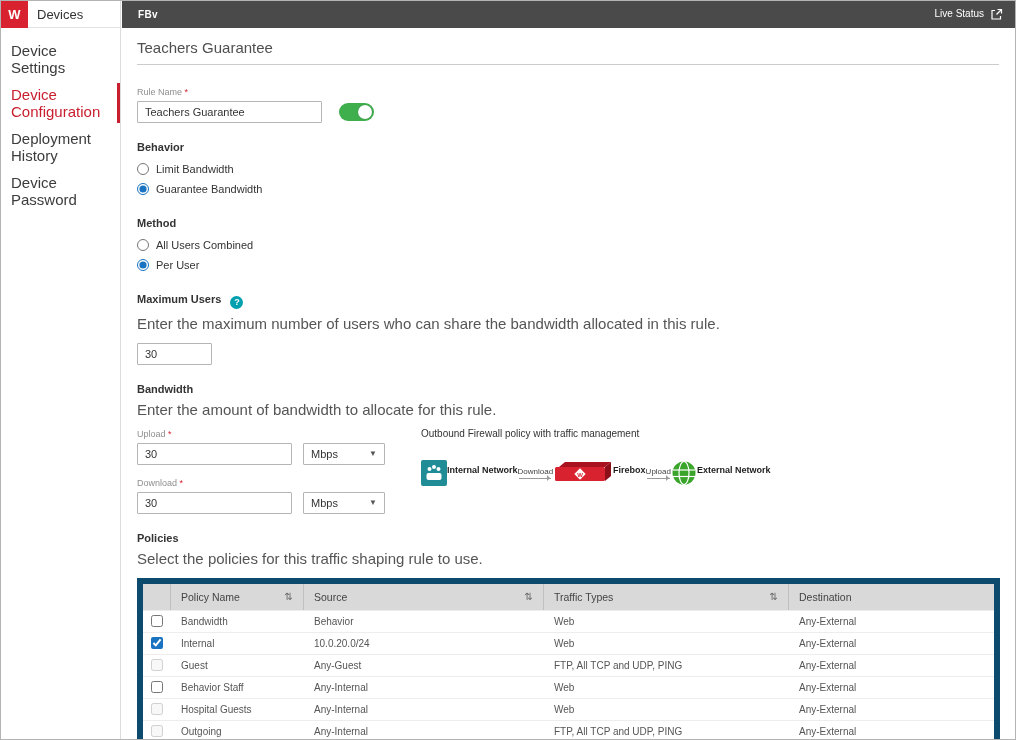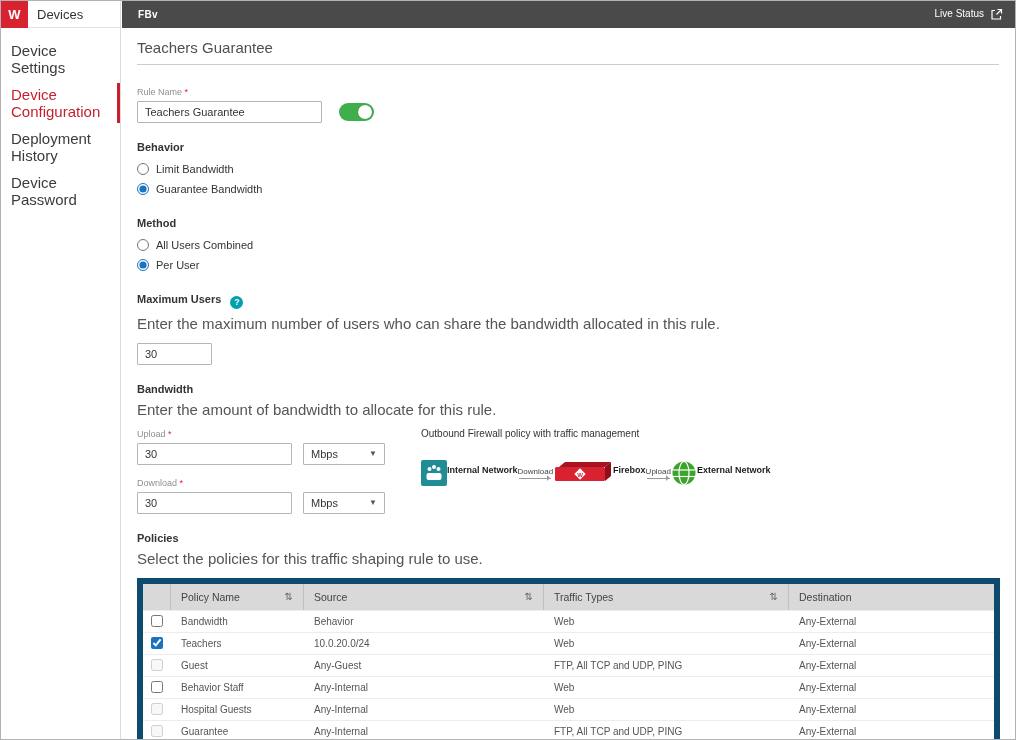--- a/index.html
+++ b/index.html
@@ -277,21 +277,21 @@
                 </div>
                 <div class="td c1">Bandwidth</div>
                 <div class="td c2">Behavior</div>
                 <div class="td c3">Web</div>
                 <div class="td c4">Any-External</div>
               </div>
               <div class="tr">
                 <div class="td c0">
                   <input type="checkbox" checked="" style="">
                 </div>
-                <div class="td c1">Teachers</div>
+                <div class="td c1">Internal</div>
                 <div class="td c2">10.0.20.0/24</div>
                 <div class="td c3">Web</div>
                 <div class="td c4">Any-External</div>
               </div>
               <div class="tr">
                 <div class="td c0">
                   <input type="checkbox" disabled="" style="">
                 </div>
                 <div class="td c1">Guest</div>
                 <div class="td c2">Any-Guest</div>
@@ -313,21 +313,21 @@
                 </div>
                 <div class="td c1">Hospital Guests</div>
                 <div class="td c2">Any-Internal</div>
                 <div class="td c3">Web</div>
                 <div class="td c4">Any-External</div>
               </div>
               <div class="tr">
                 <div class="td c0">
                   <input type="checkbox" disabled="" style="">
                 </div>
-                <div class="td c1">Guarantee</div>
+                <div class="td c1">Outgoing</div>
                 <div class="td c2">Any-Internal</div>
                 <div class="td c3">FTP, All TCP and UDP, PING</div>
                 <div class="td c4">Any-External</div>
               </div>
             </div>
         </div>
 
         <div class="hscroll">
           <div class="hs-btn">◀</div>
           <div class="hs-track">

